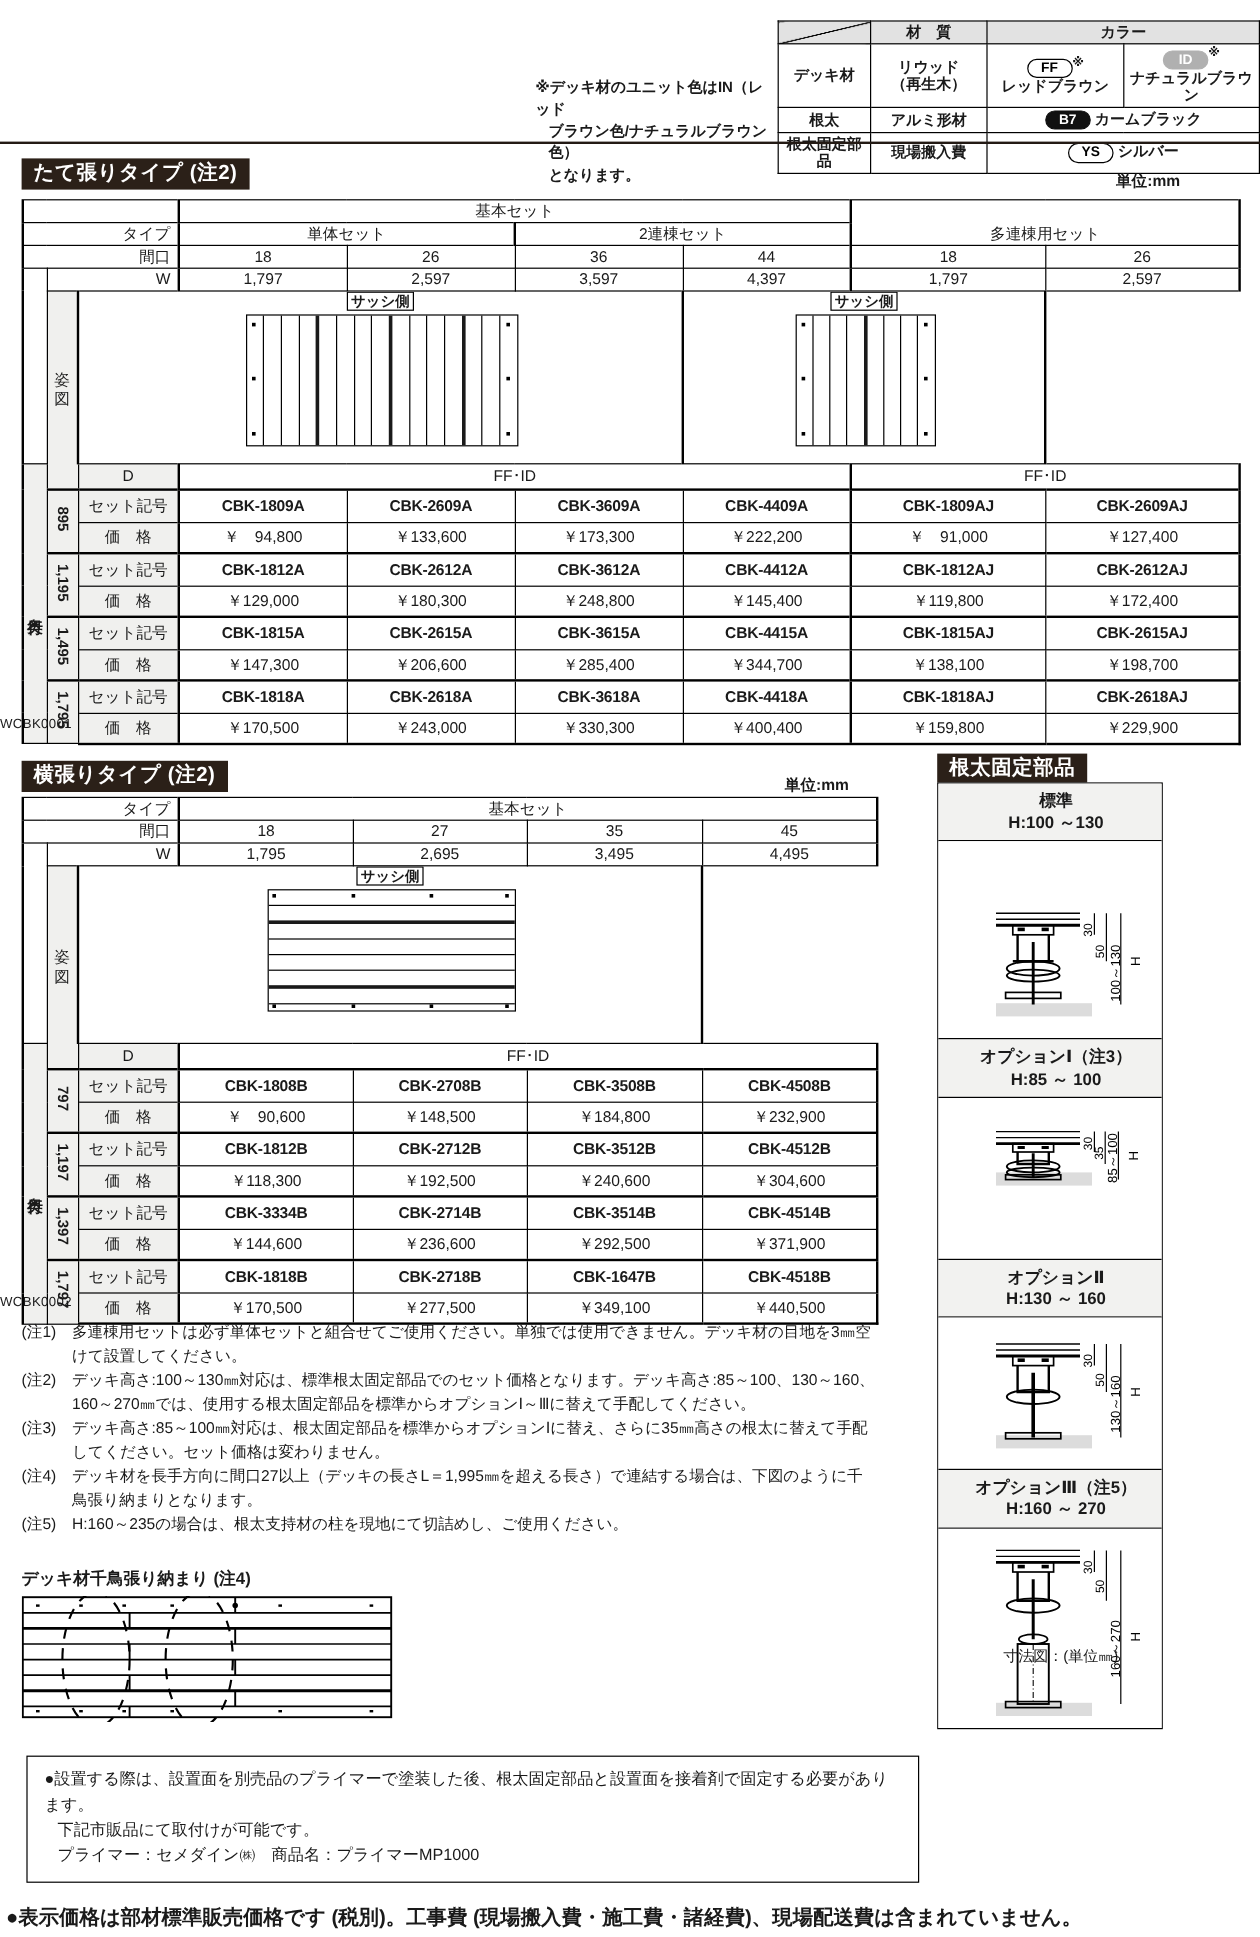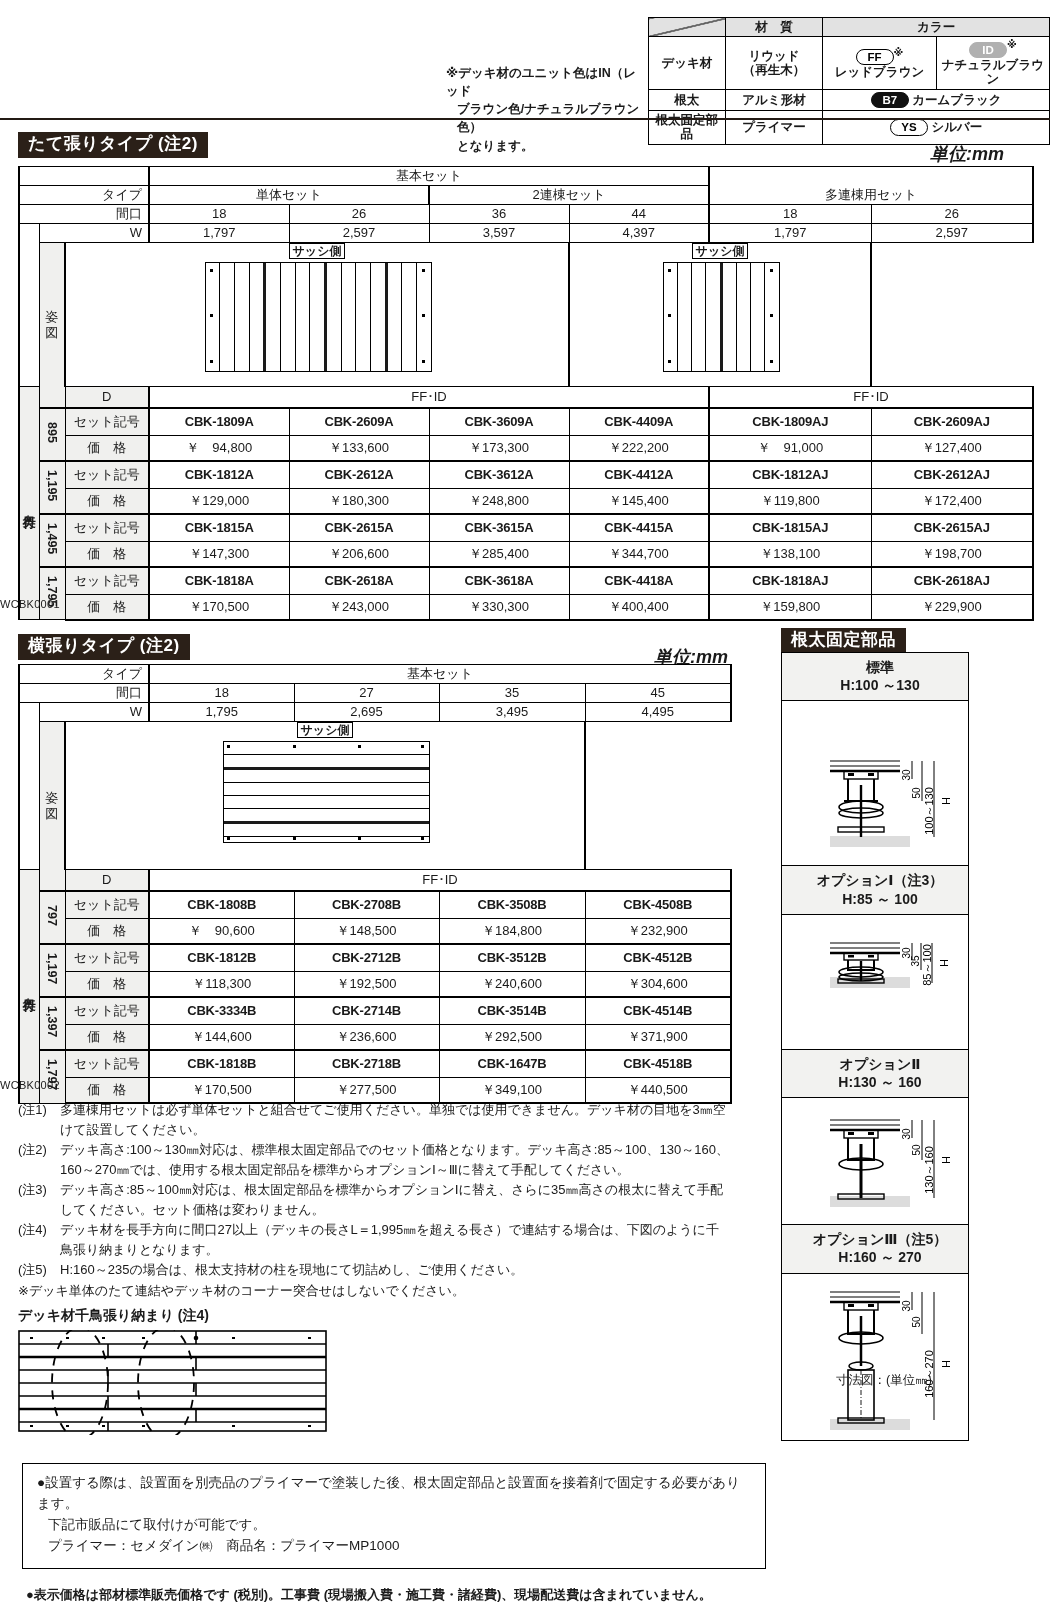--- a/index.html
+++ b/index.html
@@ -10,21 +10,21 @@
   }
   .page{position:relative;width:1050px;height:1614px;}
 
   
   .abs{position:absolute;border-radius:11px;}
   .ttl-chip{
     display:inline-block;background:#2b2018;color:#fff;
     font-weight:bold;font-size:17px;letter-spacing:.5px;
     padding:3px 10px 4px 10px;line-height:1.1;
   }
-  .unit{font-size:18px;font-weight:bold;font-style:italic;}
+  .unit{font-size:13px;font-weight:bold;}
 
   
   .mat{position:absolute;left:648px;top:17px;border-collapse:collapse;}
   .mat td{
     border:1px solid #000;font-size:12.5px;text-align:center;
     padding:2px 4px;font-weight:bold;line-height:1.15;background:#fff;
   }
   .mat .hd{background:#e2e2e2;}
   .mat .diag{
     background:#e2e2e2;width:74px;
@@ -109,21 +109,21 @@
   .notes p.nohang{padding-left:0;}
 
   
   .chidori-title{position:absolute;left:18px;top:1307px;font-size:14px;font-weight:bold;}
   .chidori{position:absolute;left:18px;top:1330px;width:320px;height:100px;}
 
   
   .bbox{position:absolute;left:22px;top:1463px;width:714px;border:1.5px solid #000;
         padding:9px 14px 11px 14px;font-size:13.5px;line-height:1.55;background:#fff;}
   .bbox .ind{display:block;padding-left:11px;}
-  .footnote{position:absolute;left:26px;top:1586px;font-size:13px;font-weight:bold;}
+  .footnote{position:absolute;left:5px;top:1586px;font-size:17px;font-weight:bold;}
 </style>
 </head>
 <body>
 
 <div class="page">
 
   <div class="topnote">
     <span>※デッキ材のユニット色はIN（レッド</span>
     <span class="ind">ブラウン色/ナチュラルブラウン色）</span>
     <span class="ind">となります。</span>
@@ -151,21 +151,21 @@
     <tr>
       <td>根太</td>
       <td>アルミ形材</td>
       <td colspan="2">
         <span class="pill black">B7</span>
         <span>カームブラック</span>
       </td>
     </tr>
     <tr>
       <td>根太固定部品</td>
-      <td>プライマー</td>
+      <td>現場搬入費</td>
       <td colspan="2">
         <span class="pill">YS</span>
         <span>シルバー</span>
       </td>
     </tr>
   </tbody>
     </table>
 
   <div class="hr-top"></div>
 
@@ -618,21 +618,20 @@
     </div>
   </div>
   <div class="abs" style="left:836px;top:1372px;font-size:12.5px;">寸法図：(単位㎜)</div>
 
   <div class="notes">
     <p><span class="lbl">(注1)</span><span>多連棟用セットは必ず単体セットと組合せてご使用ください。単独では使用できません。デッキ材の目地を3㎜空けて設置してください。</span></p>
     <p><span class="lbl">(注2)</span><span>デッキ高さ:100～130㎜対応は、標準根太固定部品でのセット価格となります。デッキ高さ:85～100、130～160、160～270㎜では、使用する根太固定部品を標準からオプションⅠ～Ⅲに替えて手配してください。</span></p>
     <p><span class="lbl">(注3)</span><span>デッキ高さ:85～100㎜対応は、根太固定部品を標準からオプションⅠに替え、さらに35㎜高さの根太に替えて手配してください。セット価格は変わりません。</span></p>
     <p><span class="lbl">(注4)</span><span>デッキ材を長手方向に間口27以上（デッキの長さL＝1,995㎜を超える長さ）で連結する場合は、下図のように千鳥張り納まりとなります。</span></p>
     <p><span class="lbl">(注5)</span><span>H:160～235の場合は、根太支持材の柱を現地にて切詰めし、ご使用ください。</span></p>
-    <p class="nohang"><span>※</span><span>デッキ単体のたて連結やデッキ材のコーナー突合せはしないでください。</span></p>
   </div>
 
   <div class="chidori-title">デッキ材千鳥張り納まり (注4)</div>
   <div class="chidori">
     <svg width="320" height="105" viewBox="0 0 320 105">
       <rect x="1" y="1" width="307" height="100" fill="#fff" stroke="#000" stroke-width="1.6"></rect>
       <line x1="1" y1="14" x2="308" y2="14" stroke="#000" stroke-width="1.4"></line>
       <line x1="1" y1="27" x2="308" y2="27" stroke="#000" stroke-width="2.4"></line>
       <line x1="1" y1="40" x2="308" y2="40" stroke="#000" stroke-width="1.4"></line>
       <line x1="1" y1="53" x2="308" y2="53" stroke="#000" stroke-width="1.4"></line>

